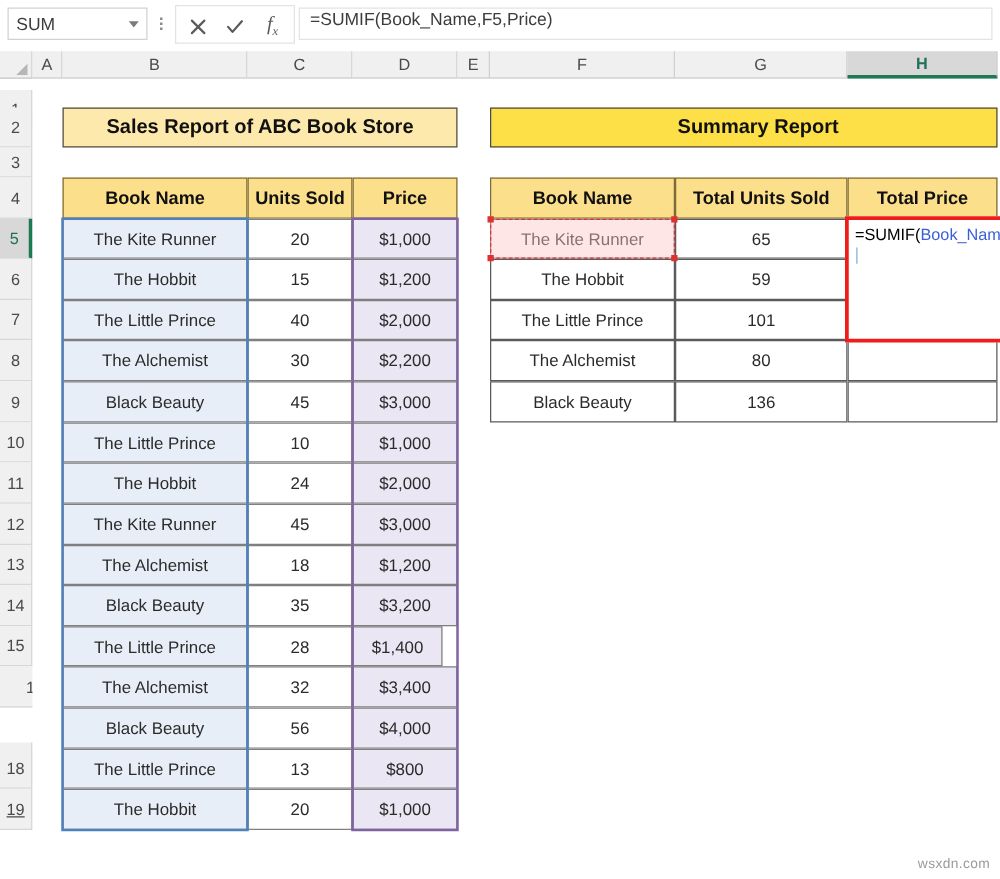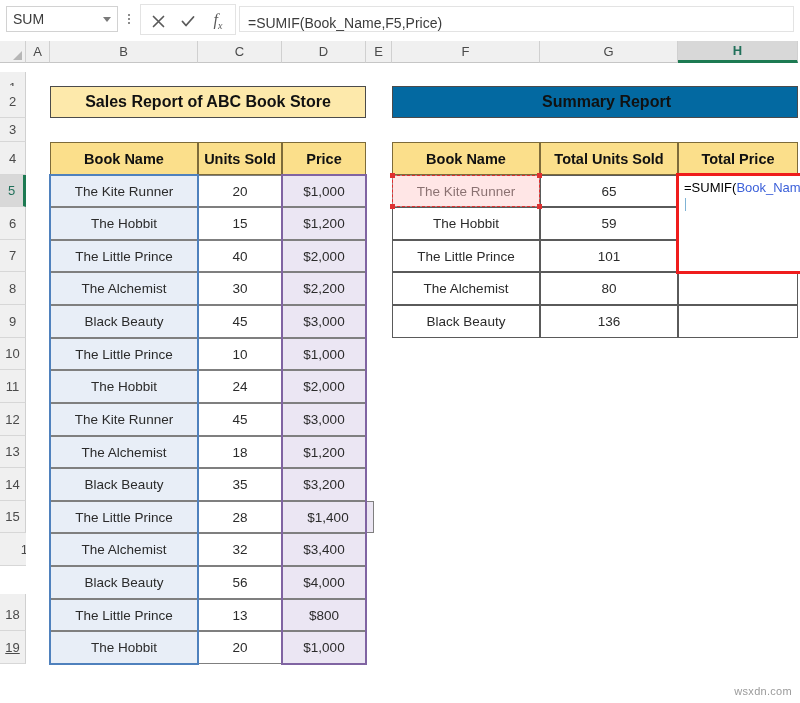--- a/index.html
+++ b/index.html
@@ -40,21 +40,21 @@
   .fbtn {
     width: 30px; height: 24px; display: flex; align-items: center;
     justify-content: center; color: #595959;
   }
   .fbtn svg { display: block; }
   .fx-i { font-style: italic; font-family: "Liberation Serif", serif; font-size: 16px; color: #5a5a5a; }
   .fx-i sub { font-size: 10px; }
   .fcontent {
     flex: 1; height: 26px; margin-right: 6px; margin-left: 3px;
     border: 1px solid #e3e3e3; background: #fff;
-    display: flex; align-items: flex-end; padding: 0 8px;
+    display: flex; align-items: flex-start; padding: 0 8px;
     font-size: 14px; color: #3c3c3c;
   }
 
   
   .grid { position: absolute; left: 0; top: 41px; width: 800px; height: 662px; }
 
   .colhdr { position: absolute; left: 0; top: 0; height: 22px; width: 800px; }
   .corner {
     position: absolute; left: 0; top: 0; width: 26px; height: 22px;
     background: #f0f0f0; border-right: 1px solid #d0d0d0; border-bottom: 1px solid #c6c6c6;
@@ -90,21 +90,21 @@
     position: absolute; display: flex; align-items: center;
     font-size: 13.5px; color: #333; justify-content: center;
     overflow: hidden; white-space: nowrap;
   }
 
   .title-cell {
     font-weight: bold; font-size: 16px; color: #111;
     border: 1px solid #4b4b4b;
   }
   .title-yellow { background: #fde9ab; }
-  .title-green  { background: #0369a1; padding-left: 23px; }
+  .title-green  { background: #fde047; padding-left: 23px; }
 
   .hdr-cell {
     background: #fbdf8b; font-weight: bold; font-size: 14.5px; color: #111;
     border: 1px solid #7d6b3a;
   }
 
   .book-cell  { background: #e8eef7; border: 1px solid #7f7f7f; color: #2b2b2b; }
   .units-cell { background: #ffffff; border: 1px solid #7f7f7f; color: #2b2b2b; }
   .price-cell { background: #ebe6f3; border: 1px solid #7f7f7f; color: #2b2b2b; }
 
@@ -246,21 +246,21 @@
           <div class="cell units-cell" style="left: 172px; top: 340px; width: 84px; height: 33px;">45</div>
           <div class="cell price-cell" style="left: 256px; top: 340px; width: 84px; height: 33px;">$3,000</div>
           <div class="cell book-cell" style="left: 24px; top: 373px; width: 148px; height: 32px;">The Alchemist</div>
           <div class="cell units-cell" style="left: 172px; top: 373px; width: 84px; height: 32px;">18</div>
           <div class="cell price-cell" style="left: 256px; top: 373px; width: 84px; height: 32px;">$1,200</div>
           <div class="cell book-cell" style="left: 24px; top: 405px; width: 148px; height: 33px;">Black Beauty</div>
           <div class="cell units-cell" style="left: 172px; top: 405px; width: 84px; height: 33px;">35</div>
           <div class="cell price-cell" style="left: 256px; top: 405px; width: 84px; height: 33px;">$3,200</div>
           <div class="cell book-cell" style="left: 24px; top: 438px; width: 148px; height: 32px;">The Little Prince</div>
           <div class="cell units-cell" style="left: 172px; top: 438px; width: 84px; height: 32px;">28</div>
-          <div class="cell price-cell" style="left: 256px; top: 438px; width: 92px; height: 32px;">$1,400</div>
+          <div class="cell price-cell" style="left: 256px; top: 438px; width: 72px; height: 32px;">$1,400</div>
           <div class="cell book-cell" style="left: 24px; top: 470px; width: 148px; height: 33px;">The Alchemist</div>
           <div class="cell units-cell" style="left: 172px; top: 470px; width: 84px; height: 33px;">32</div>
           <div class="cell price-cell" style="left: 256px; top: 470px; width: 84px; height: 33px;">$3,400</div>
           <div class="cell book-cell" style="left: 24px; top: 503px; width: 148px; height: 33px;">Black Beauty</div>
           <div class="cell units-cell" style="left: 172px; top: 503px; width: 84px; height: 33px;">56</div>
           <div class="cell price-cell" style="left: 256px; top: 503px; width: 84px; height: 33px;">$4,000</div>
           <div class="cell book-cell" style="left: 24px; top: 536px; width: 148px; height: 32px;">The Little Prince</div>
           <div class="cell units-cell" style="left: 172px; top: 536px; width: 84px; height: 32px;">13</div>
           <div class="cell price-cell" style="left: 256px; top: 536px; width: 84px; height: 32px;">$800</div>
           <div class="cell book-cell" style="left: 24px; top: 568px; width: 148px; height: 33px;">The Hobbit</div>

